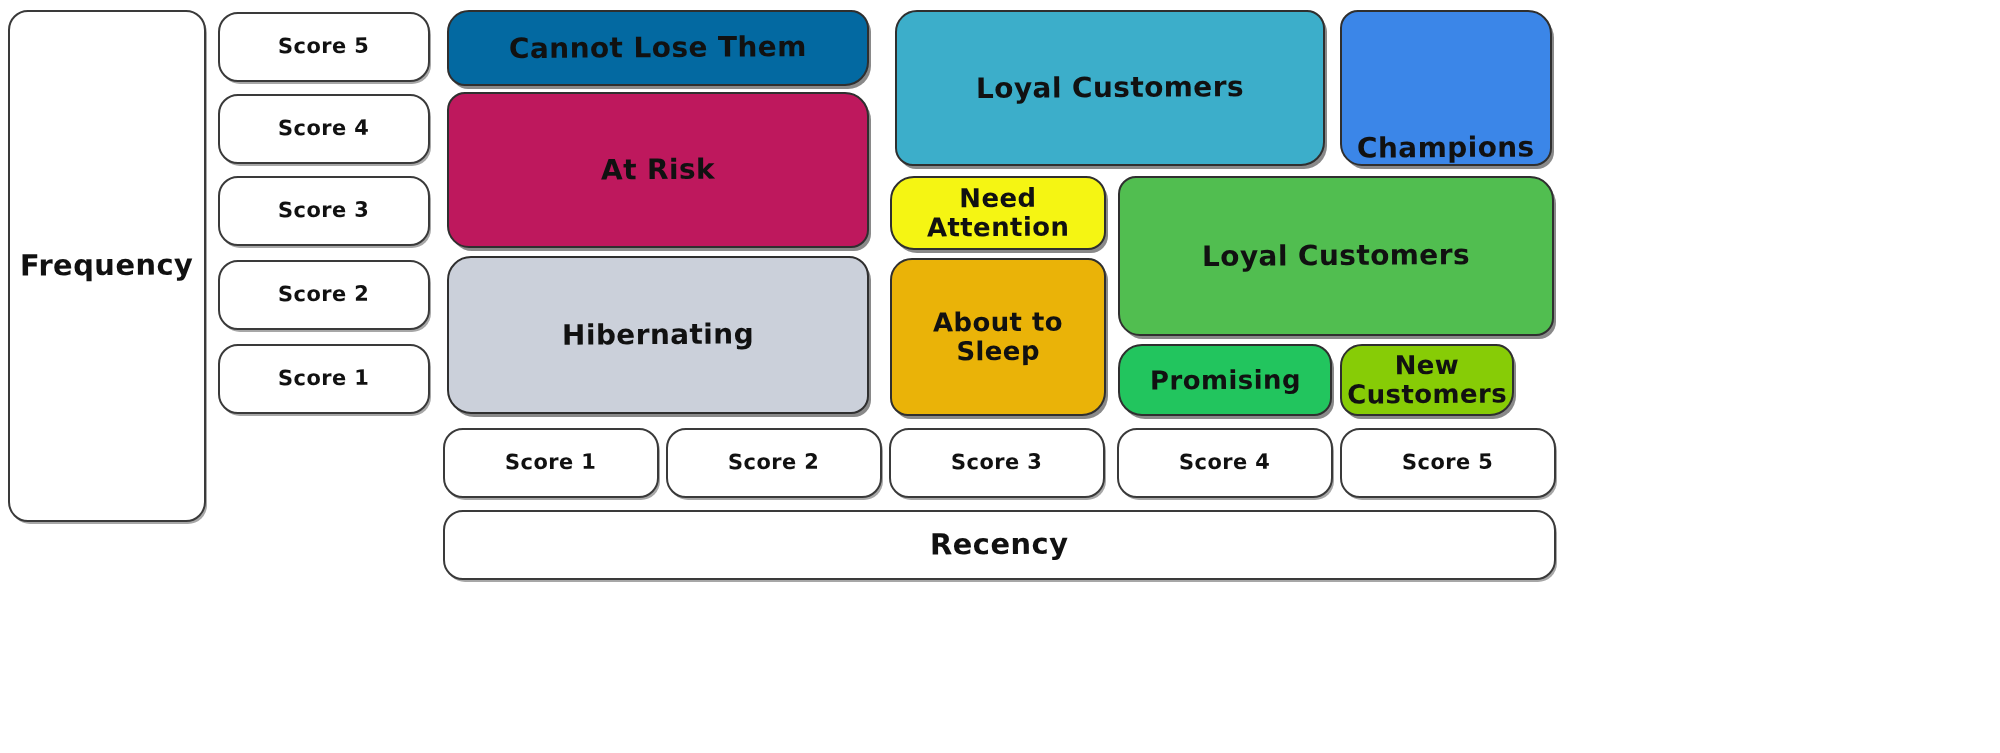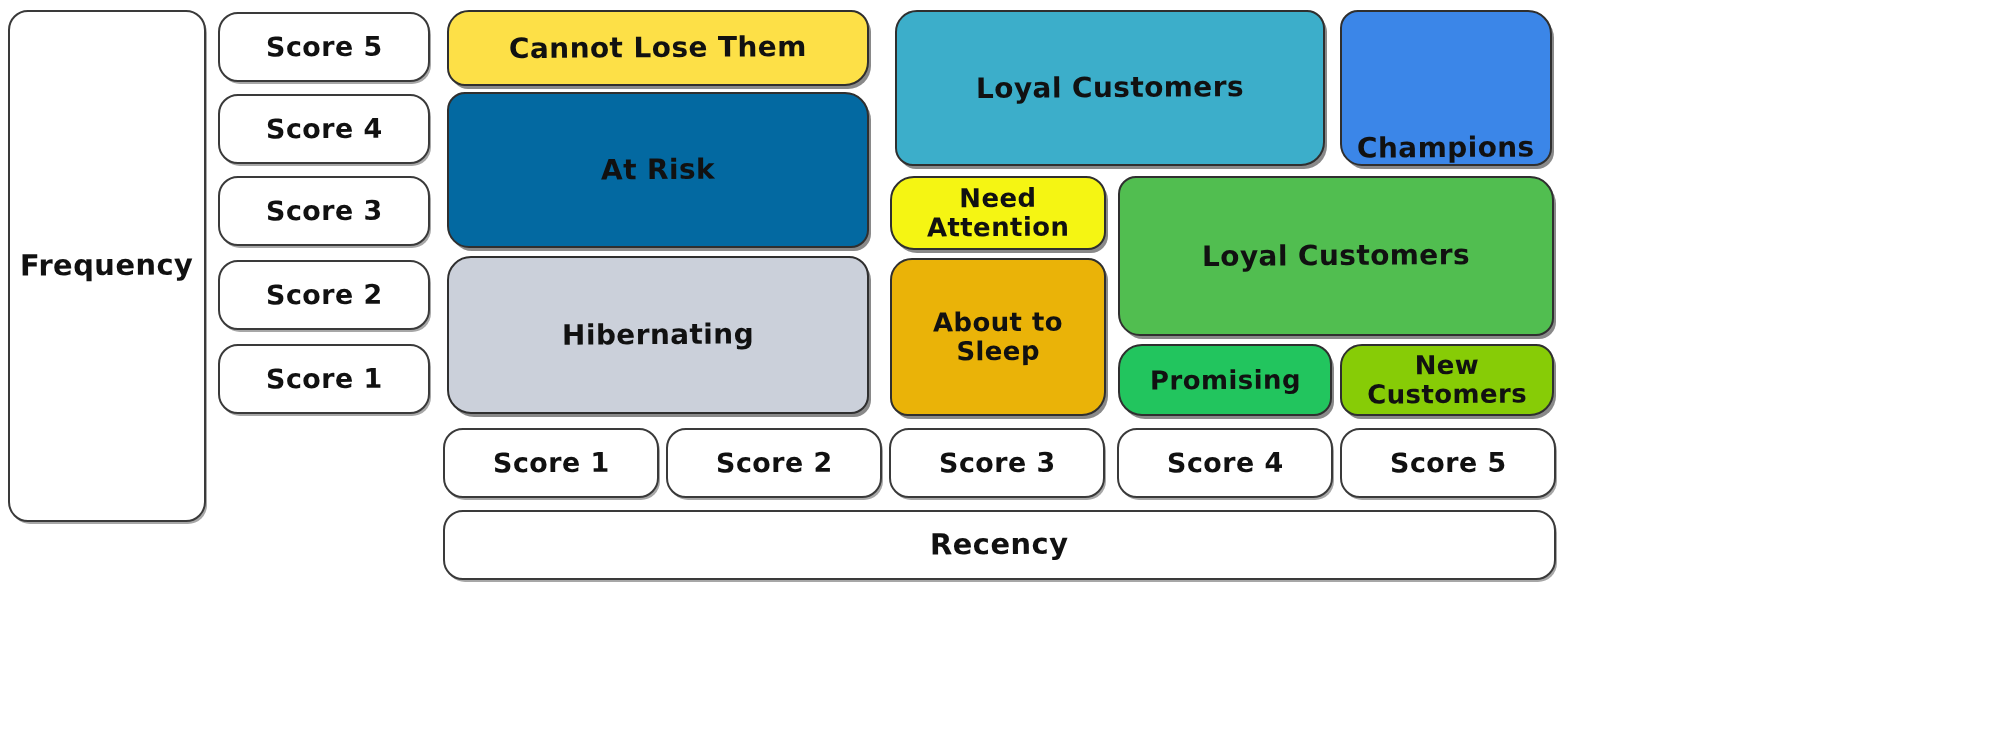--- a/index.html
+++ b/index.html
@@ -45,21 +45,21 @@
     display: block;
     padding: 0 10px;
     transform: rotate(-0.4deg);
   }
 
   
   .axis-box {
     background: #ffffff;
     border: 2px solid #3a3a3a;
     border-radius: 20px;
-    font-size: 27px;
+    font-size: 21px;
     font-weight: 700;
     box-shadow: 2px 3px 0 -1px rgba(60,60,60,0.45);
   }
 
   .axis-title {
     font-size: 29px;
   }
 
   
   .seg {
@@ -96,25 +96,25 @@
   </div>
 
   <div class="box axis-box" style="left:218px; top:260px; width:212px; height:70px;">
     <span class="label">Score 2</span>
   </div>
 
   <div class="box axis-box" style="left:218px; top:344px; width:212px; height:70px;">
     <span class="label">Score 1</span>
   </div>
 
-  <div class="box seg r1" style="left:447px; top:10px; width:422px; height:76px; background:#fde047;">
+  <div class="box seg r1" style="left:447px; top:10px; width:422px; height:76px; background:#0369a1;">
     <span class="label">Cannot Lose Them</span>
   </div>
 
-  <div class="box seg r2" style="left:447px; top:92px; width:422px; height:156px; background:#0369a1;">
+  <div class="box seg r2" style="left:447px; top:92px; width:422px; height:156px; background:#be185d;">
     <span class="label">At Risk</span>
   </div>
 
   <div class="box seg r3" style="left:447px; top:256px; width:422px; height:158px; background:#cbd0da;">
     <span class="label">Hibernating</span>
   </div>
 
   <div class="box seg r1" style="left:895px; top:10px; width:430px; height:156px; background:#3caeca;">
     <span class="label">Loyal Customers</span>
   </div>
@@ -132,21 +132,21 @@
   </div>
 
   <div class="box seg r2" style="left:1118px; top:176px; width:436px; height:160px; background:#51be50;">
     <span class="label">Loyal Customers</span>
   </div>
 
   <div class="box seg small r3" style="left:1118px; top:344px; width:214px; height:72px; background:#22c55e;">
     <span class="label">Promising</span>
   </div>
 
-  <div class="box seg small r1" style="left:1340px; top:344px; width:214px; height:72px; background:#87cc06;">
+  <div class="box seg small r1" style="left:1340px; top:344px; width:174px; height:72px; background:#87cc06;">
     <span class="label">New Customers</span>
   </div>
 
   <div class="box axis-box" style="left:443px; top:428px; width:216px; height:70px;">
     <span class="label">Score 1</span>
   </div>
 
   <div class="box axis-box" style="left:666px; top:428px; width:216px; height:70px;">
     <span class="label">Score 2</span>
   </div>

